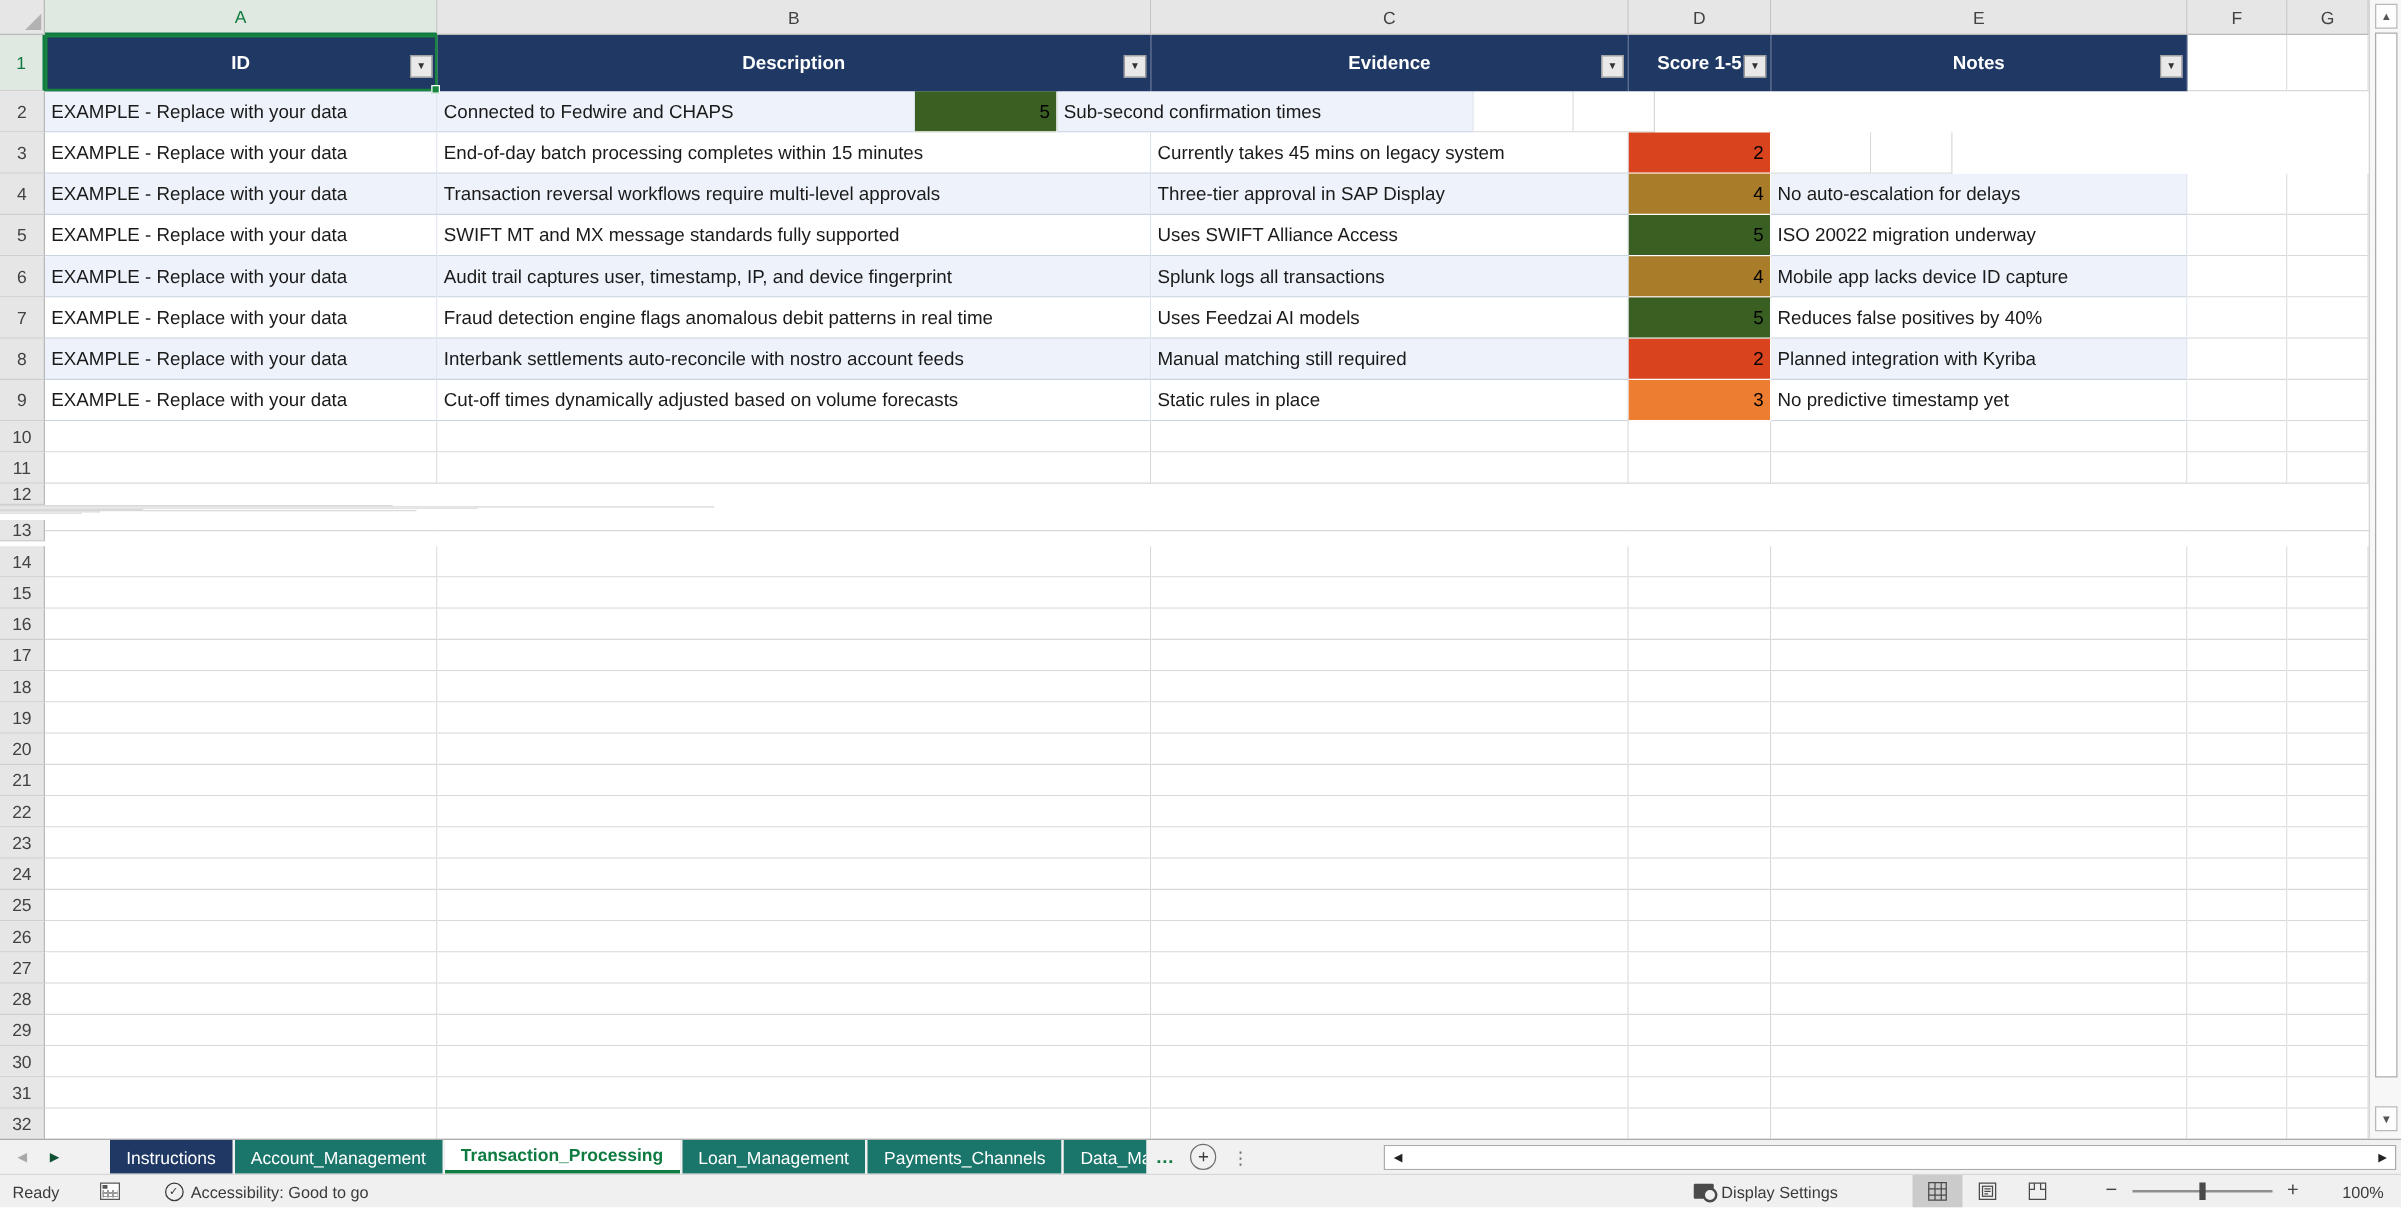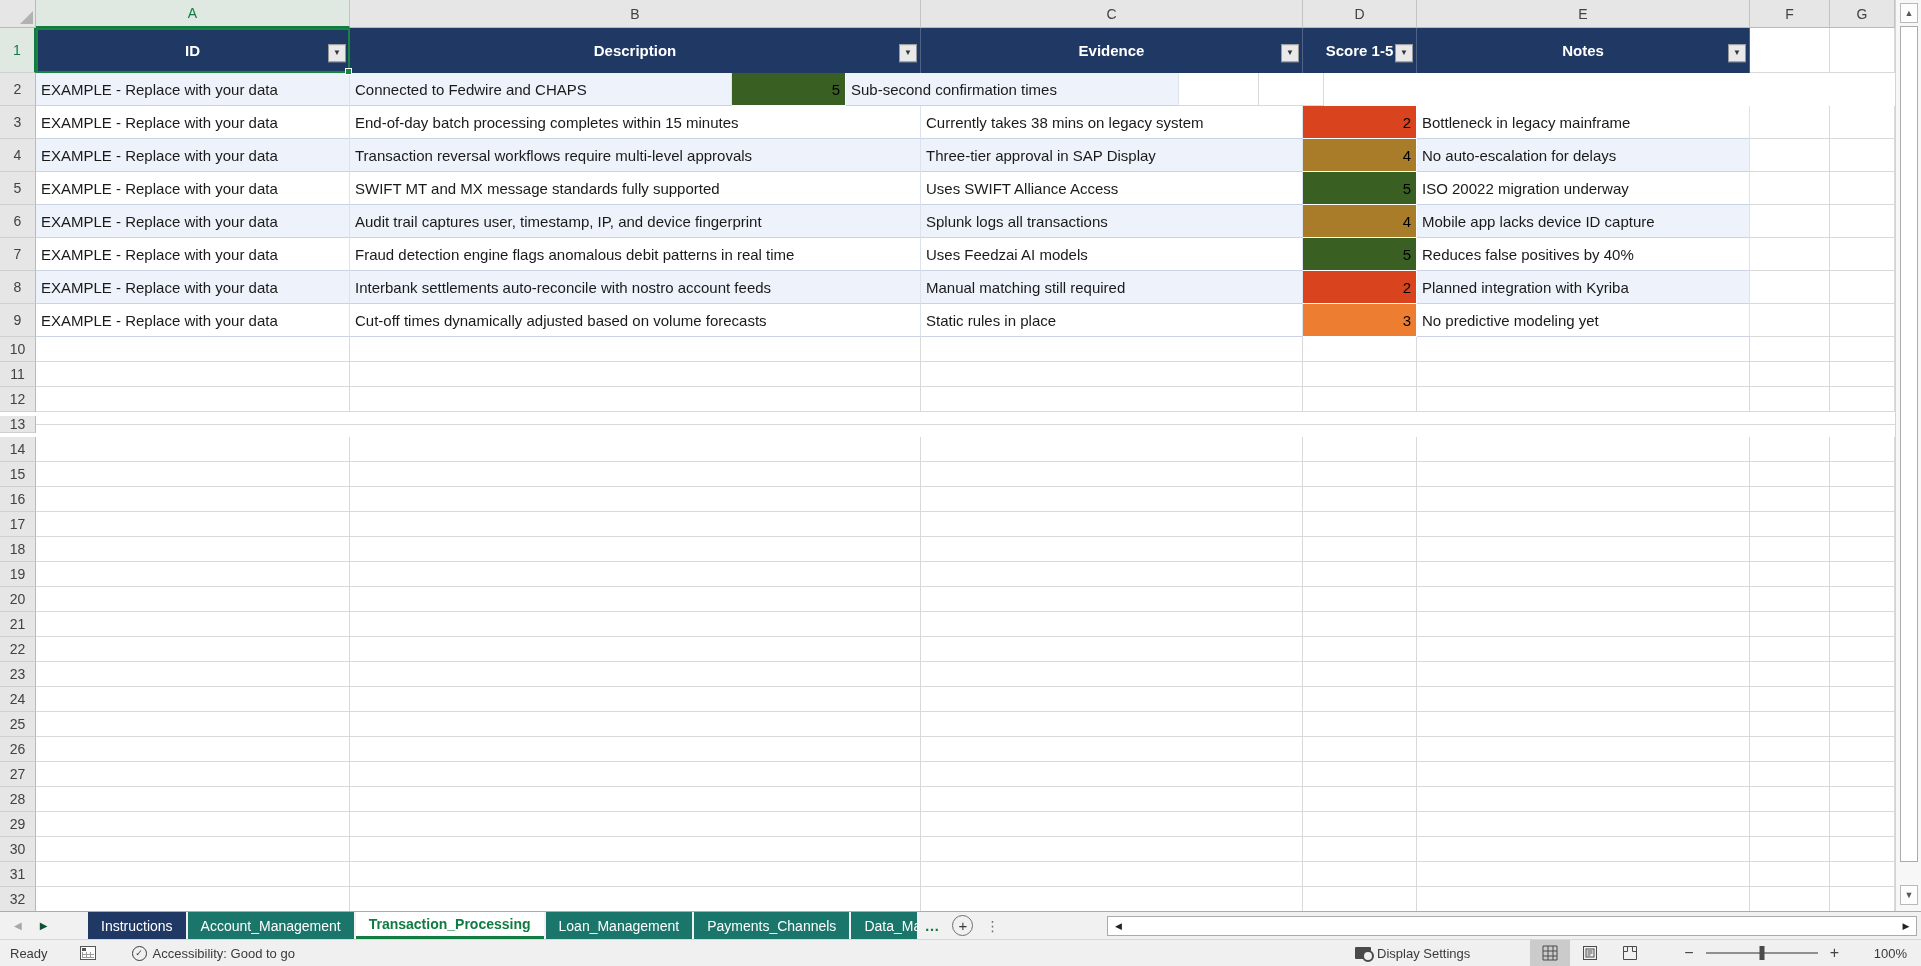--- a/index.html
+++ b/index.html
@@ -170,23 +170,22 @@
       <div class="cell dcell" style="width: 382px;">Connected to Fedwire and CHAPS</div>
       <div class="cell dcell score" style="width: 114px; background: rgb(58, 95, 35);">5</div>
       <div class="cell dcell" style="width: 333px;">Sub-second confirmation times</div>
       <div class="cell gcell" style="width: 80px;"></div>
       <div class="cell gcell" style="width: 65px;"></div>
     </div>
     <div class="row table-row" style="height: 33px;">
       <div class="rowhdr">3</div>
       <div class="cell dcell" style="width: 314px;">EXAMPLE - Replace with your data</div>
       <div class="cell dcell" style="width: 571px;">End-of-day batch processing completes within 15 minutes</div>
-      <div class="cell dcell" style="width: 382px;">Currently takes 38 mins on legacy system</div>
+      <div class="cell dcell" style="width: 382px;">Currently takes 45 mins on legacy system</div>
       <div class="cell dcell score" style="width: 114px; background: rgb(217, 68, 31);">2</div>
-      <div class="cell dcell" style="width: 333px;">Bottleneck in legacy mainframe</div>
       <div class="cell gcell" style="width: 80px;"></div>
       <div class="cell gcell" style="width: 65px;"></div>
     </div>
     <div class="row table-row band" style="height: 33px;">
       <div class="rowhdr">4</div>
       <div class="cell dcell" style="width: 314px;">EXAMPLE - Replace with your data</div>
       <div class="cell dcell" style="width: 571px;">Transaction reversal workflows require multi-level approvals</div>
       <div class="cell dcell" style="width: 382px;">Three-tier approval in SAP Display</div>
       <div class="cell dcell score" style="width: 114px; background: rgb(168, 124, 40);">4</div>
       <div class="cell dcell" style="width: 333px;">No auto-escalation for delays</div>
@@ -232,21 +231,21 @@
       <div class="cell dcell" style="width: 333px;">Planned integration with Kyriba</div>
       <div class="cell gcell" style="width: 80px;"></div>
       <div class="cell gcell" style="width: 65px;"></div>
     </div>
     <div class="row table-row" style="height: 33px;">
       <div class="rowhdr">9</div>
       <div class="cell dcell" style="width: 314px;">EXAMPLE - Replace with your data</div>
       <div class="cell dcell" style="width: 571px;">Cut-off times dynamically adjusted based on volume forecasts</div>
       <div class="cell dcell" style="width: 382px;">Static rules in place</div>
       <div class="cell dcell score" style="width: 114px; background: rgb(237, 125, 49);">3</div>
-      <div class="cell dcell" style="width: 333px;">No predictive modeling yet</div>
+      <div class="cell dcell" style="width: 333px;">No predictive timestamp yet</div>
       <div class="cell gcell" style="width: 80px;"></div>
       <div class="cell gcell" style="width: 65px;"></div>
     </div>
     <div class="row" style="height: 25px;">
       <div class="rowhdr">10</div>
       <div class="cell gcell" style="width: 314px;"></div>
       <div class="cell gcell" style="width: 571px;"></div>
       <div class="cell gcell" style="width: 382px;"></div>
       <div class="cell gcell" style="width: 114px;"></div>
       <div class="cell gcell" style="width: 333px;"></div>
@@ -256,21 +255,21 @@
     <div class="row" style="height: 25px;">
       <div class="rowhdr">11</div>
       <div class="cell gcell" style="width: 314px;"></div>
       <div class="cell gcell" style="width: 571px;"></div>
       <div class="cell gcell" style="width: 382px;"></div>
       <div class="cell gcell" style="width: 114px;"></div>
       <div class="cell gcell" style="width: 333px;"></div>
       <div class="cell gcell" style="width: 80px;"></div>
       <div class="cell gcell" style="width: 65px;"></div>
     </div>
-    <div class="row" style="height: 25px;">
+    <div class="row" style="height: 25px; flex-direction: column;">
       <div class="rowhdr">12</div>
       <div class="cell gcell" style="width: 314px;"></div>
       <div class="cell gcell" style="width: 571px;"></div>
       <div class="cell gcell" style="width: 382px;"></div>
       <div class="cell gcell" style="width: 114px;"></div>
       <div class="cell gcell" style="width: 333px;"></div>
       <div class="cell gcell" style="width: 80px;"></div>
       <div class="cell gcell" style="width: 65px;"></div>
     </div>
     <div class="row" style="height: 25px; align-items: center;">

